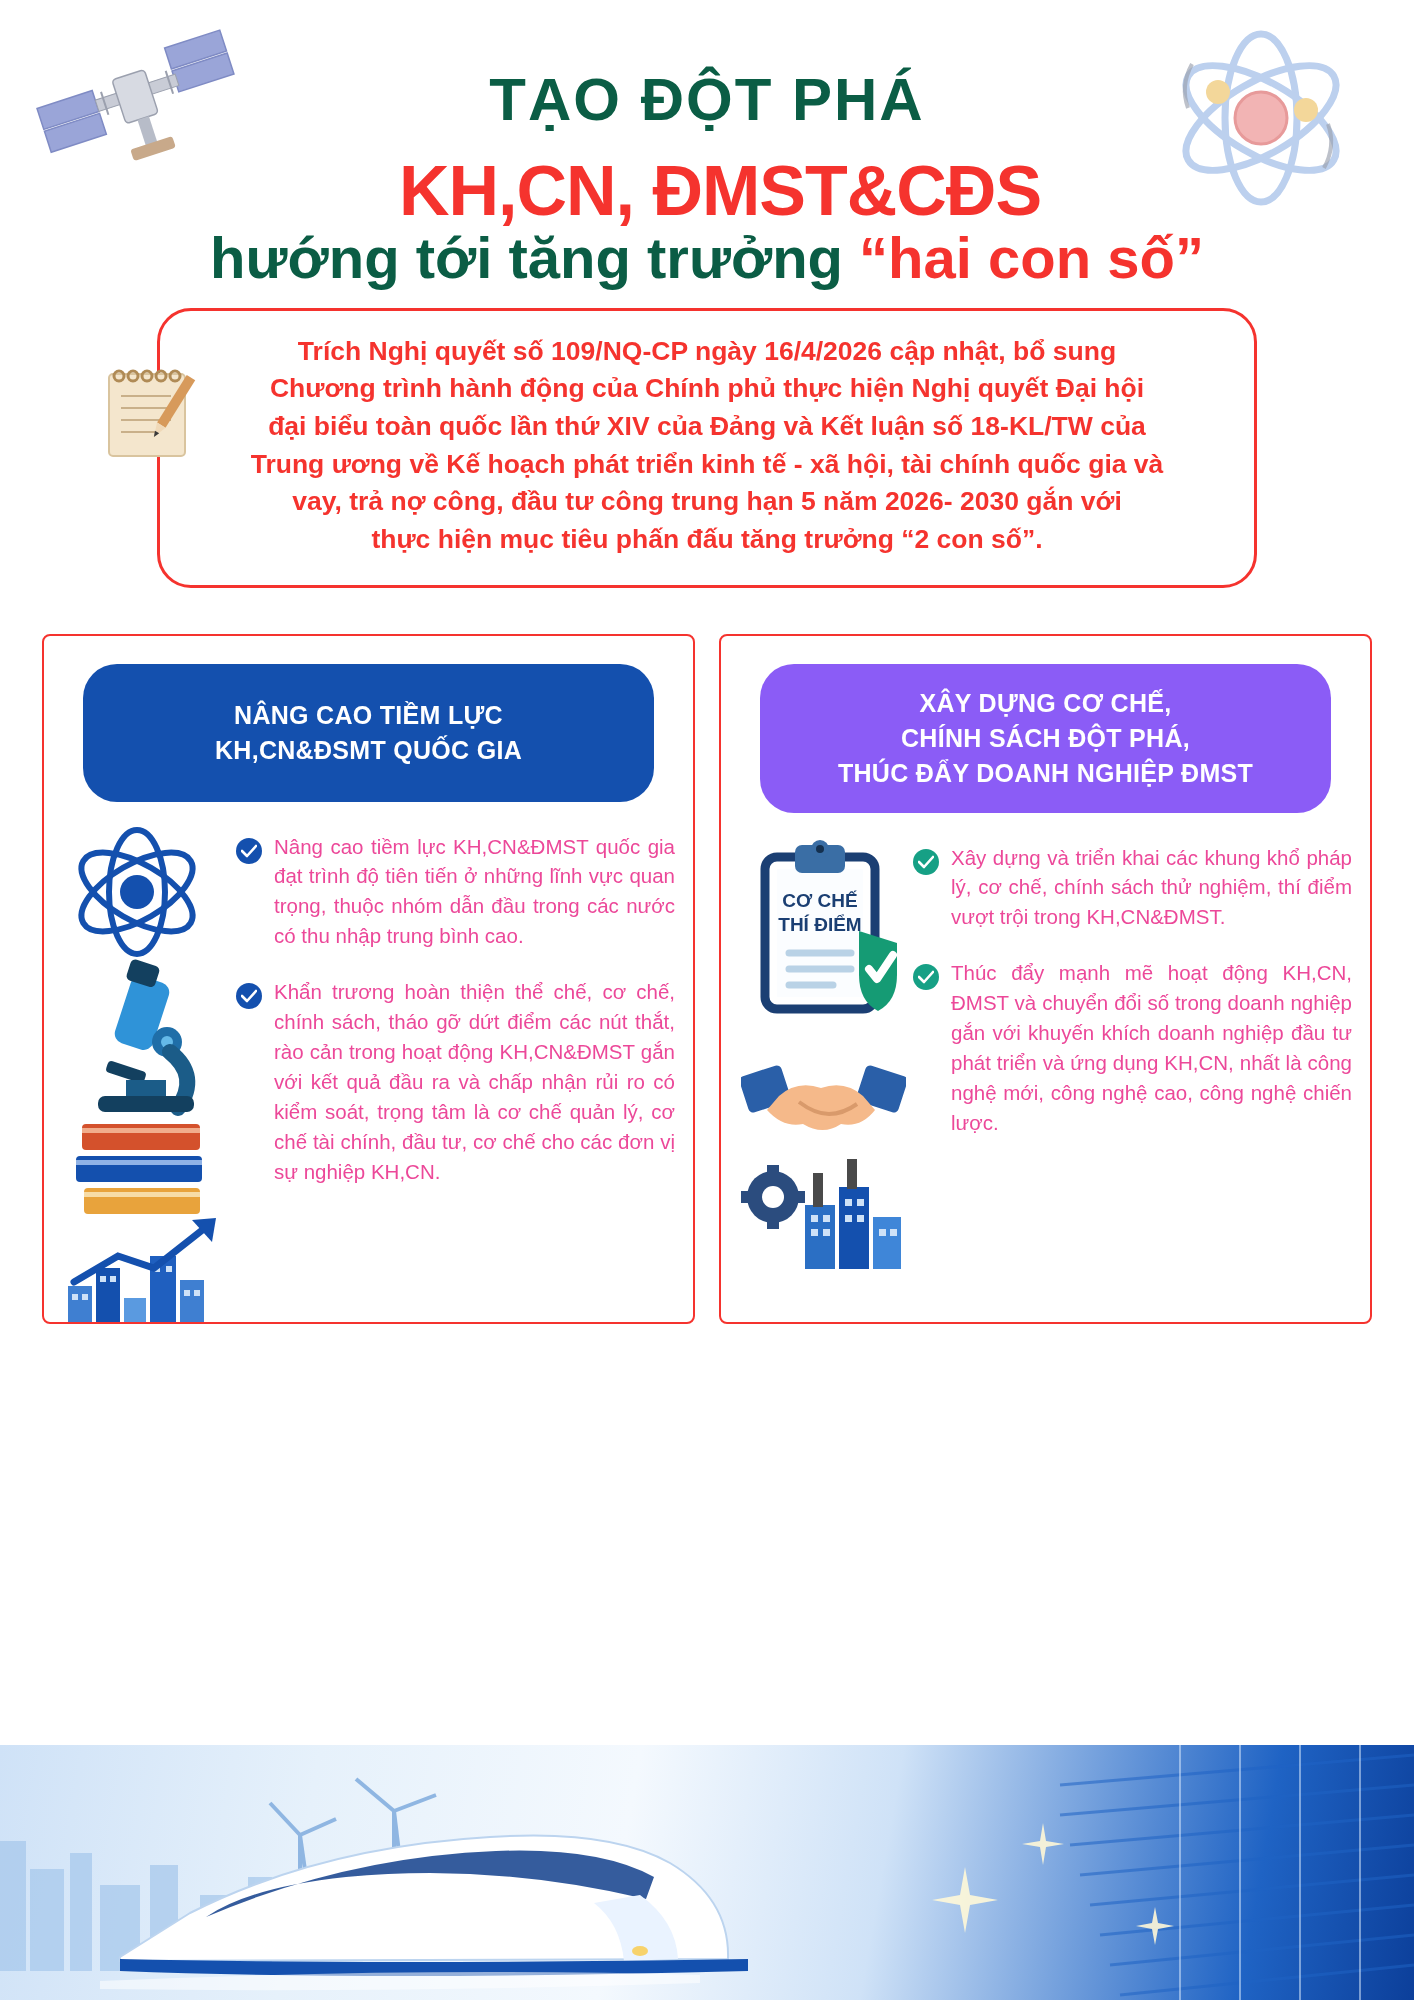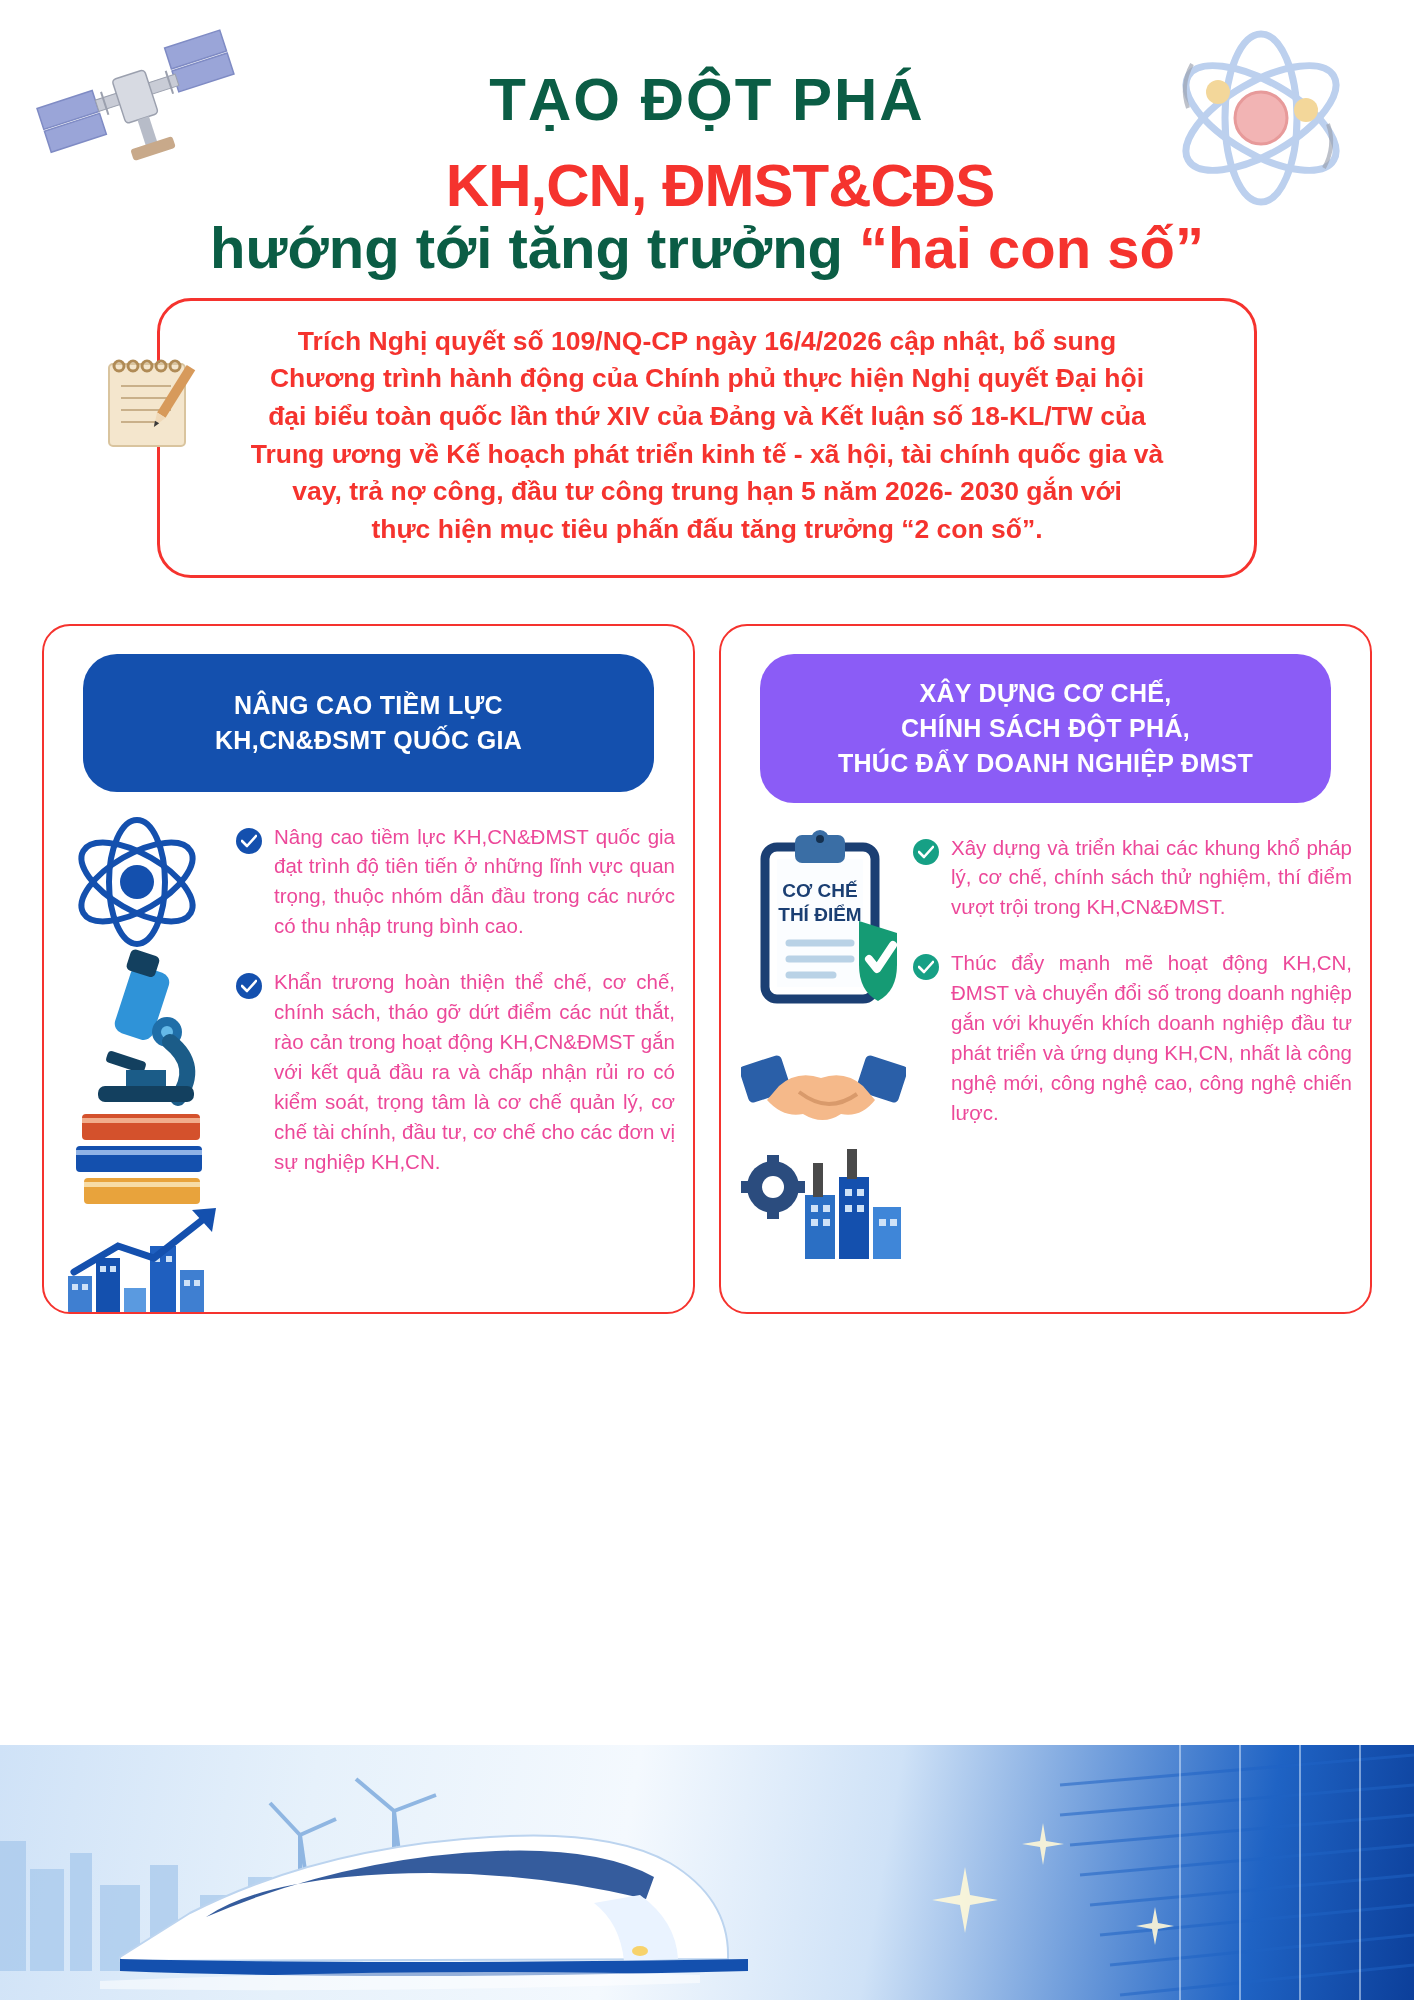--- a/index.html
+++ b/index.html
@@ -12,21 +12,21 @@
   .page { position:relative; width:1414px; height:2000px; background:#fff; }
 
   
   .header { position:relative; width:100%; padding-top:70px; text-align:center; }
   .title-main {
     font-size:60px; font-weight:700; letter-spacing:2px;
     color:#0b5d45; line-height:1.0;
   }
   .title-sub {
     margin-top:26px;
-    font-size:60px; font-weight:700; letter-spacing:-1px;
+    font-size:70px; font-weight:700; letter-spacing:-1px;
     color:#f5332e; line-height:1.0;padding-left:26px;
   }
   .title-tag {
     font-size:58px; font-weight:700;
     color:#0b5d45; line-height:1.1;
   }
   .title-tag .hl { color:#f5332e; }
 
   
   .satellite { position:absolute; left:22px; top:18px; width:240px; height:180px; }
@@ -45,21 +45,21 @@
   }
   .notepad { position:absolute; left:-62px; top:48px; width:110px; height:110px; }
 
   
   .cards {
     position:relative; display:flex; gap:24px;
     margin:46px 42px 0 42px;
   }
   .card {
     flex:1 1 0; position:relative;
-    border:2.5px solid #f5332e; border-radius:28px;
+    border:2.5px solid #f5332e; border-radius:8px;
     background:#fff; height:690px; overflow:hidden;
   }
   .card-head {
     margin:28px auto 0; width:88%;
     border-radius:34px; color:#fff;
     display:flex; align-items:center; justify-content:center;
     text-align:center; padding:22px 18px;
     font-weight:700; font-size:25px; line-height:1.4; letter-spacing:.3px;
     min-height:138px;
   }

